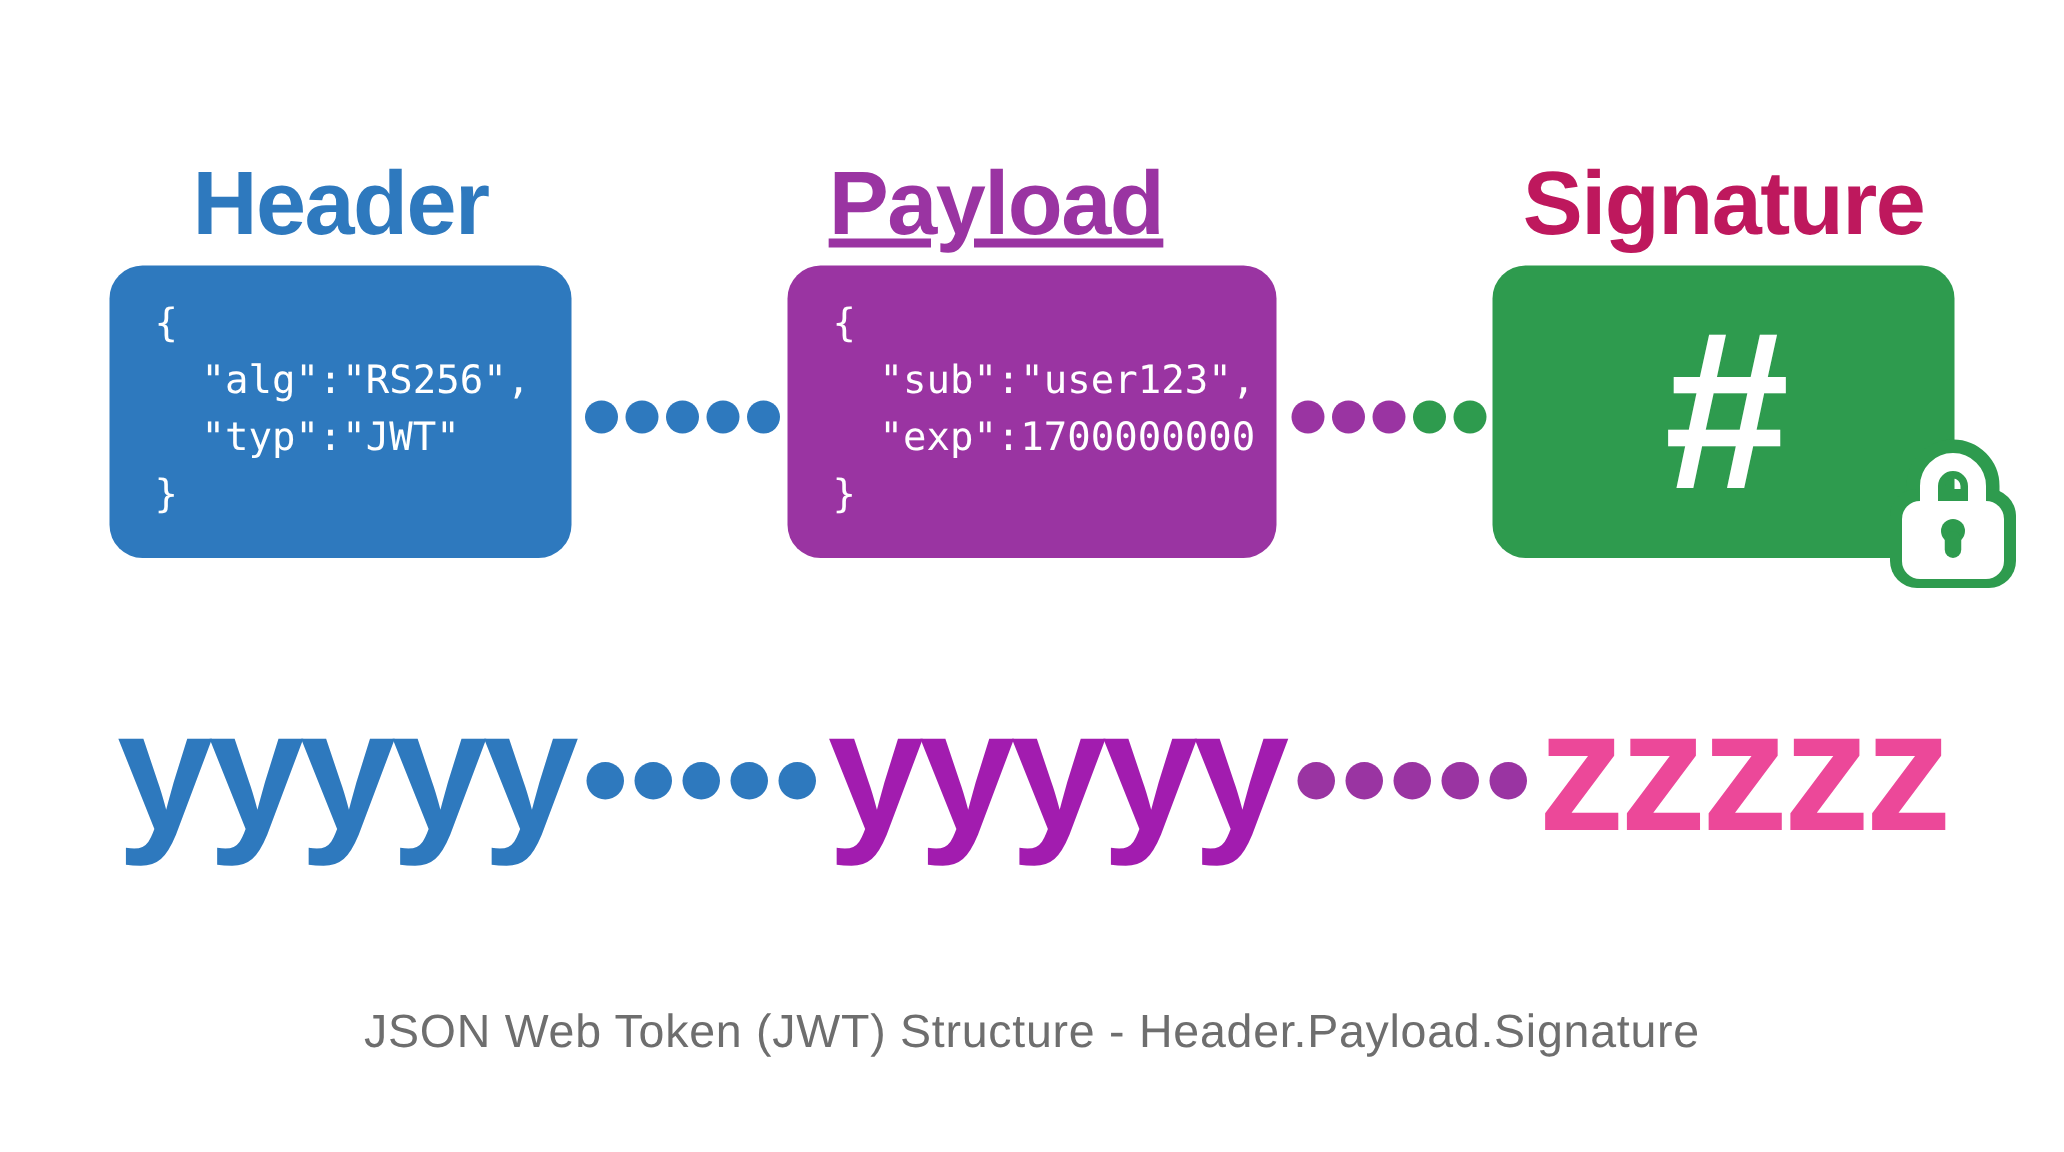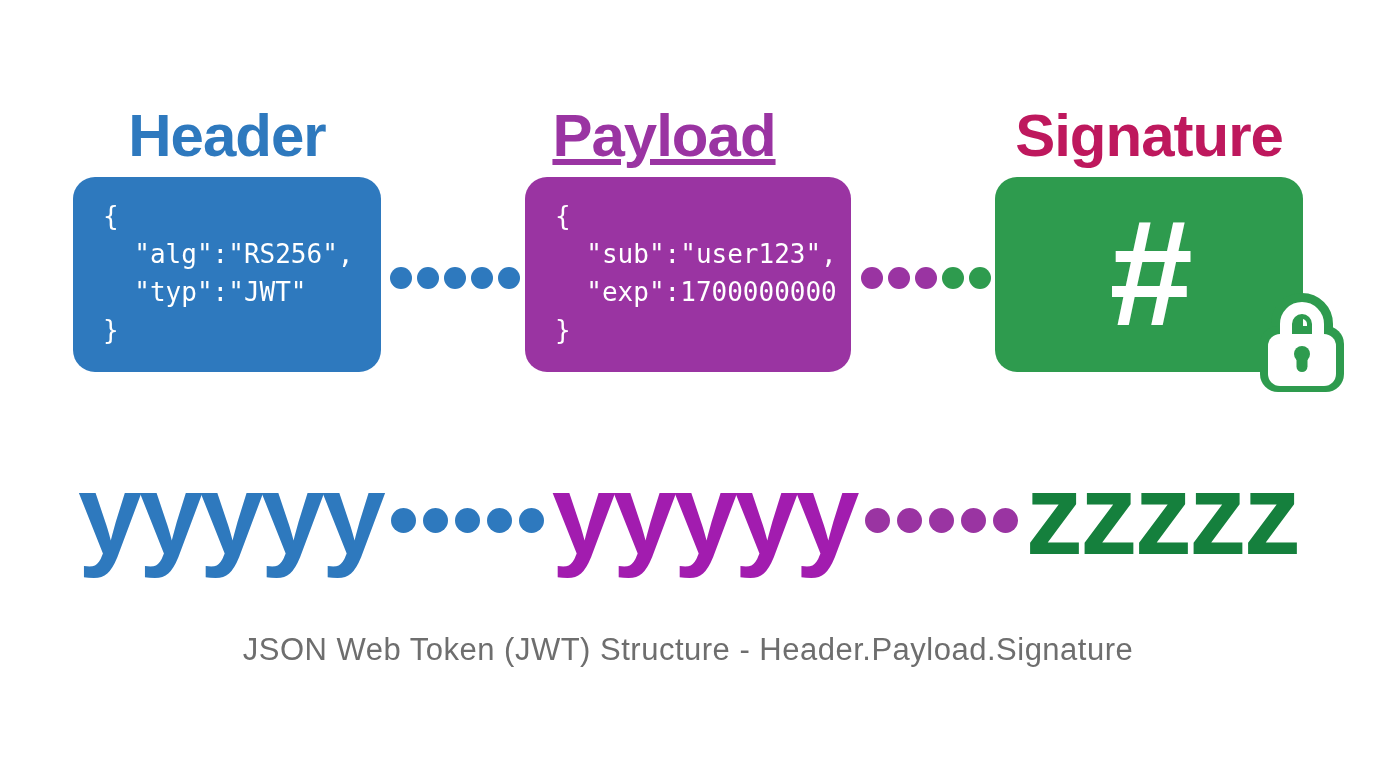--- a/index.html
+++ b/index.html
@@ -110,21 +110,21 @@
   .token-row .sep .dot {
     width: 25px; height: 25px;
     border-radius: 50%;
     display: inline-block;
   }
 
   
   .caption {
     position: absolute;
     left: 0;
-    top: 632px;
+    top: 670px;
     width: 100%;
     text-align: center;
     font-size: 31px;
     letter-spacing: 0.5px;
   }
 </style>
 </head>
 <body>
 
 <div class="stage">
@@ -193,18 +193,18 @@
         <span class="dot" style="background: rgb(46, 121, 190);"></span>
       </span>
     <span class="part" style="color: #a21caf;">yyyyy</span>
     <span class="sep">
         <span class="dot" style="background: rgb(154, 52, 162);"></span>
         <span class="dot" style="background: rgb(154, 52, 162);"></span>
         <span class="dot" style="background: rgb(154, 52, 162);"></span>
         <span class="dot" style="background: rgb(154, 52, 162);"></span>
         <span class="dot" style="background: rgb(154, 52, 162);"></span>
       </span>
-    <span class="part" style="color: #15803d;">zzzzz</span>
+    <span class="part" style="color: #ec4899;">zzzzz</span>
   </div>
 
   <div class="caption" style="color: rgb(110, 110, 110);">JSON Web Token (JWT) Structure - Header.Payload.Signature</div>
 
 </div>
 
 </body></html>

